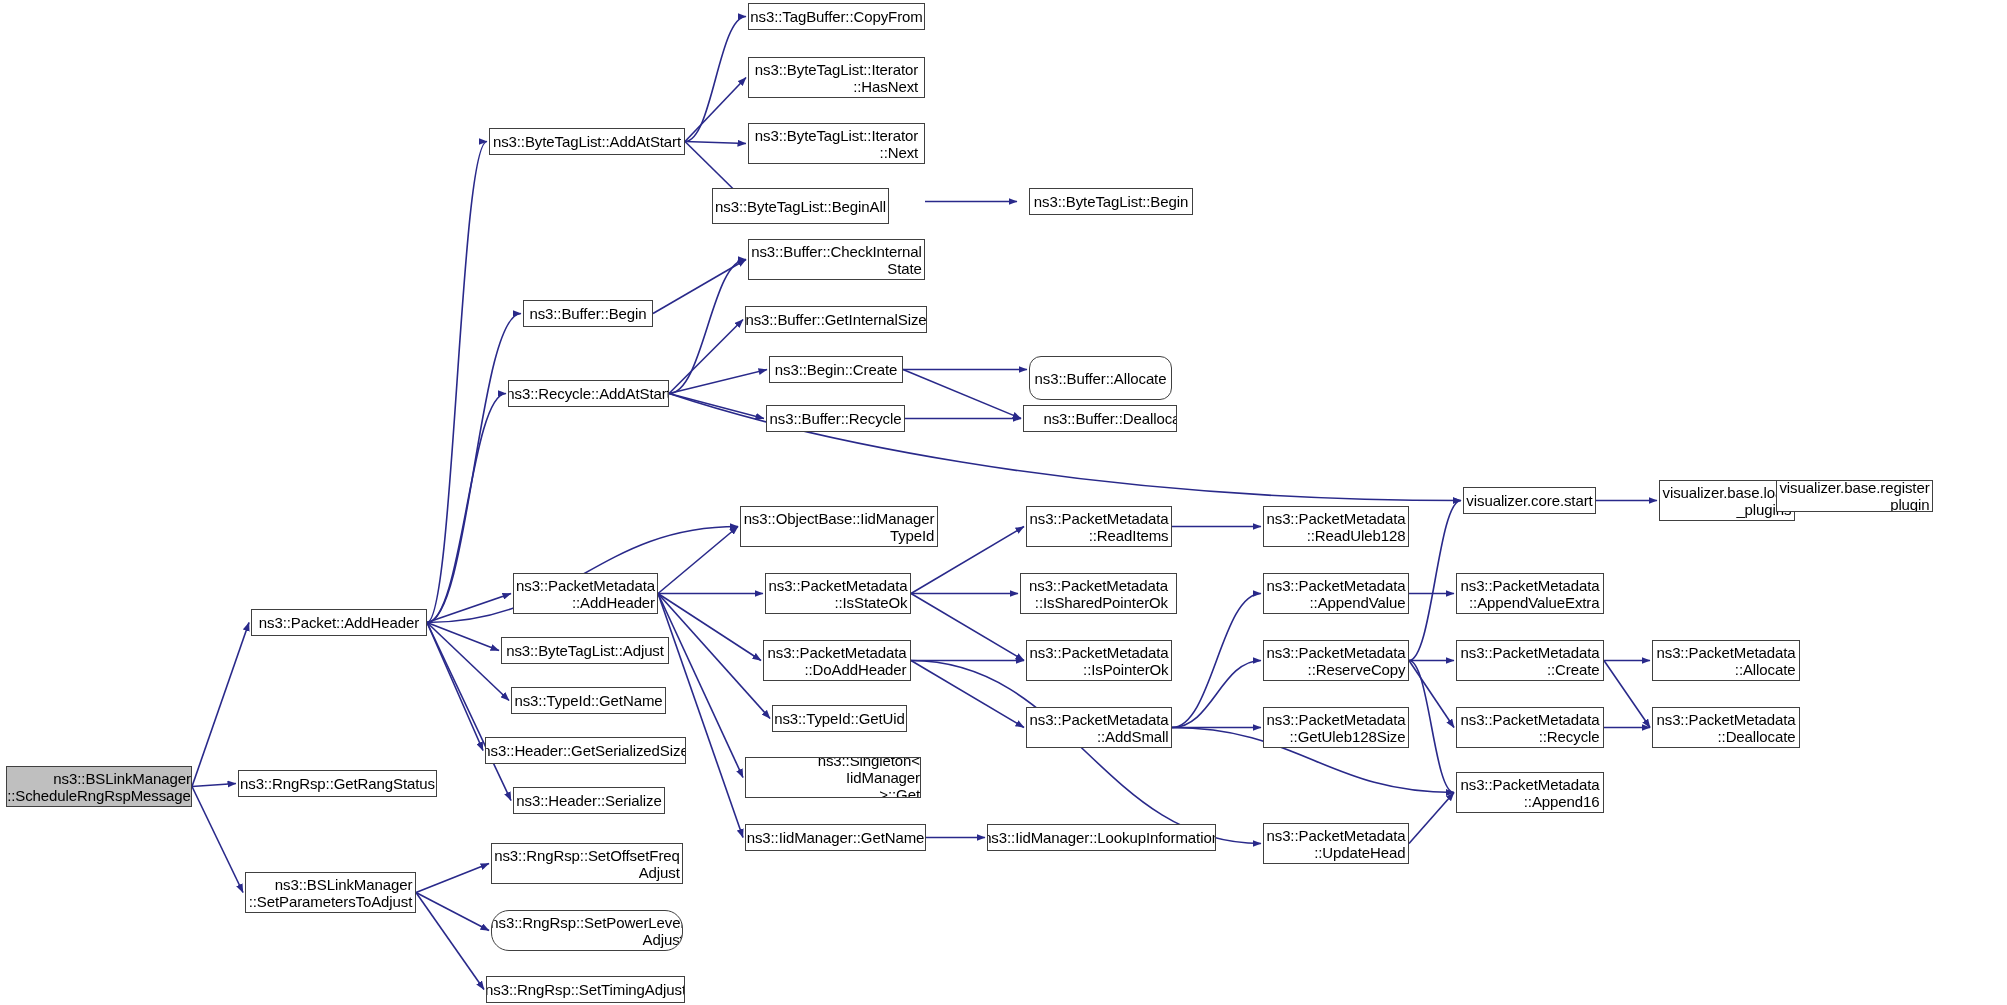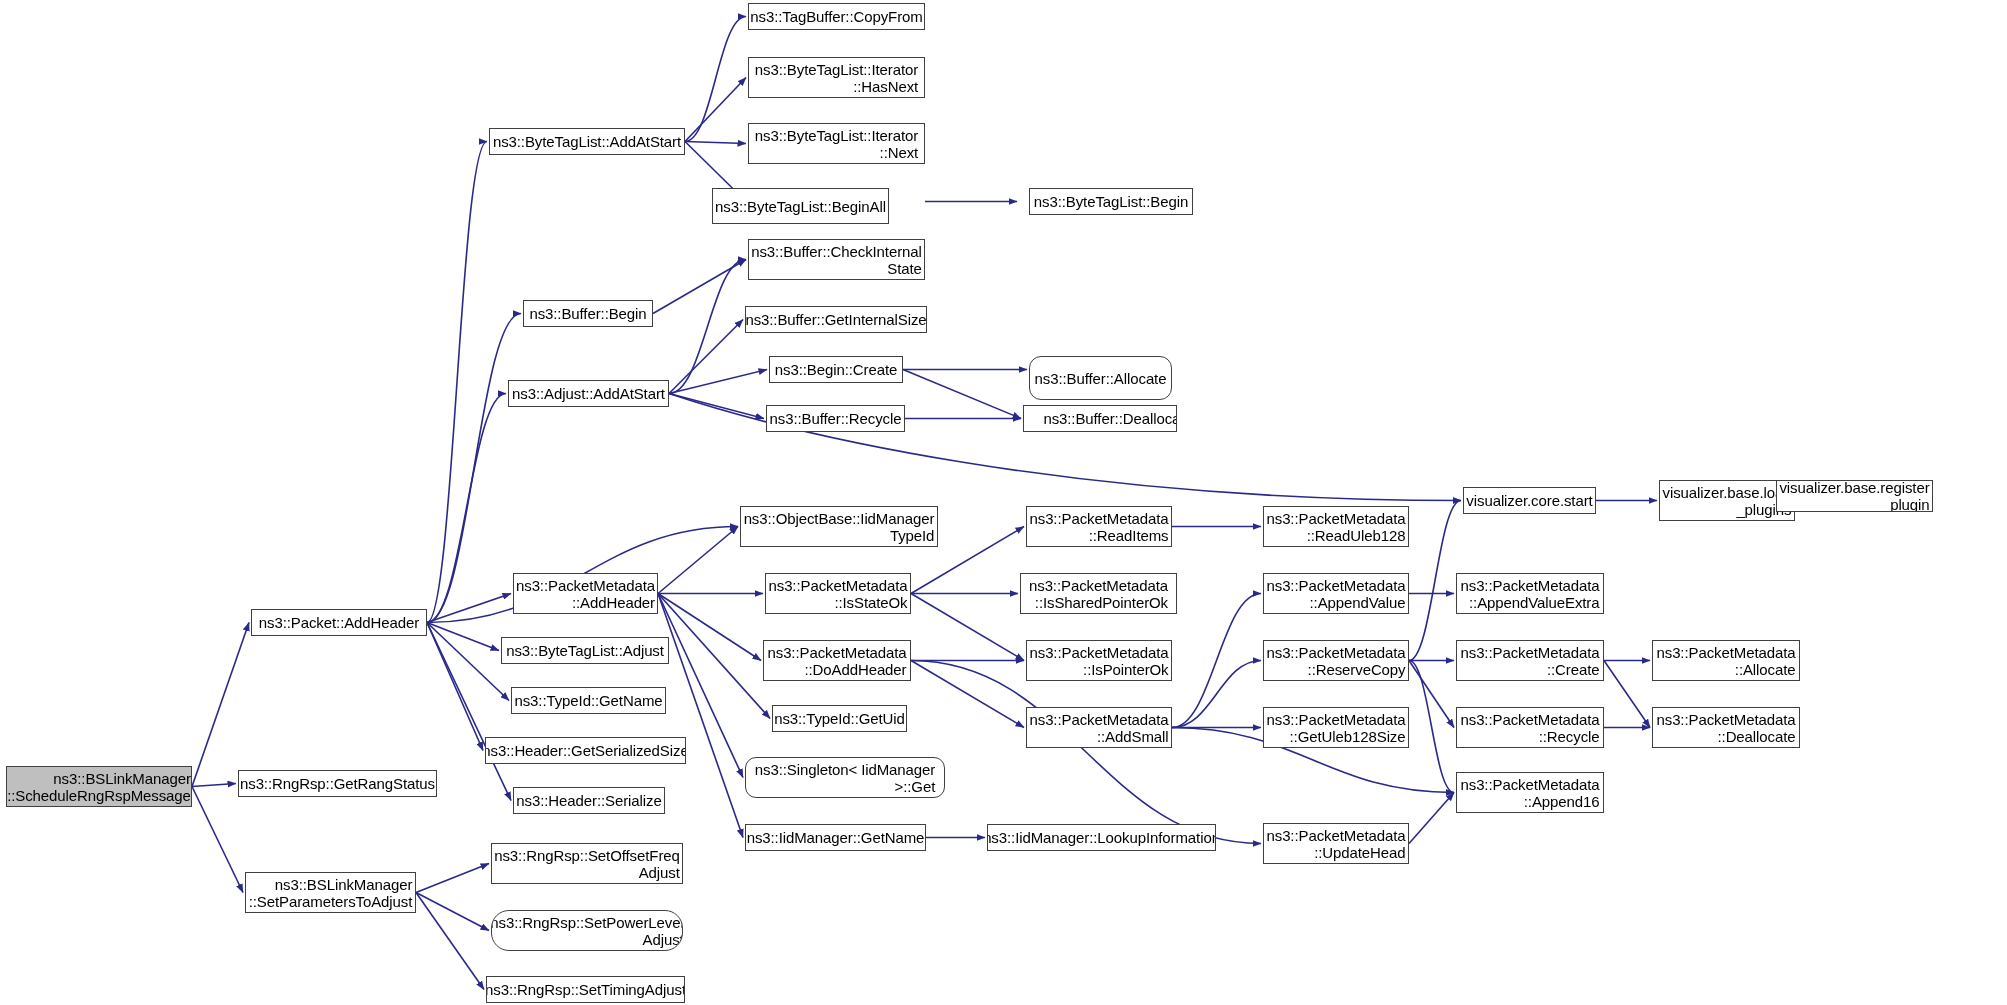--- a/index.html
+++ b/index.html
@@ -90,21 +90,21 @@
       <div class="node" style="left: 245px; top: 872px; width: 171px; height: 41px;">ns3::BSLinkManager
 ::SetParametersToAdjust</div>
       <div class="node" style="left: 251px; top: 609px; width: 176px; height: 27px;">ns3::Packet::AddHeader</div>
       <div class="node" style="left: 491px; top: 843px; width: 192px; height: 41px;">ns3::RngRsp::SetOffsetFreq
 Adjust</div>
       <div class="node" style="left: 491px; top: 910px; width: 192px; height: 41px; border-radius: 18px;">ns3::RngRsp::SetPowerLevel
 Adjust</div>
       <div class="node" style="left: 486px; top: 976px; width: 199px; height: 27px;">ns3::RngRsp::SetTimingAdjust</div>
       <div class="node" style="left: 489px; top: 128px; width: 196px; height: 27px;">ns3::ByteTagList::AddAtStart</div>
       <div class="node" style="left: 523px; top: 300px; width: 130px; height: 27px;">ns3::Buffer::Begin</div>
-      <div class="node" style="left: 508px; top: 380px; width: 161px; height: 27px;">ns3::Adjust::AddAtStart</div>
+      <div class="node" style="left: 508px; top: 380px; width: 161px; height: 27px;">ns3::Recycle::AddAtStart</div>
       <div class="node" style="left: 513px; top: 573px; width: 145px; height: 41px;">ns3::PacketMetadata
 ::AddHeader</div>
       <div class="node" style="left: 501px; top: 637px; width: 168px; height: 27px;">ns3::ByteTagList::Adjust</div>
       <div class="node" style="left: 511px; top: 687px; width: 155px; height: 27px;">ns3::TypeId::GetName</div>
       <div class="node" style="left: 485px; top: 737px; width: 201px; height: 27px;">ns3::Header::GetSerializedSize</div>
       <div class="node" style="left: 513px; top: 787px; width: 152px; height: 27px;">ns3::Header::Serialize</div>
       <div class="node" style="left: 748px; top: 3px; width: 177px; height: 27px;">ns3::TagBuffer::CopyFrom</div>
       <div class="node" style="left: 748px; top: 57px; width: 177px; height: 41px;">ns3::ByteTagList::Iterator
 ::HasNext</div>
       <div class="node" style="left: 748px; top: 123px; width: 177px; height: 41px;">ns3::ByteTagList::Iterator
@@ -118,21 +118,21 @@
       <div class="node" style="left: 1019px; top: 188px; width: 164px; height: 27px; margin-left: 10px;">ns3::ByteTagList::Begin</div>
       <div class="node" style="left: 1029px; top: 356px; width: 143px; height: 44px; border-radius: 12px;">ns3::Buffer::Allocate</div>
       <div class="node" style="left: 1023px; top: 405px; width: 154px; height: 27px; padding-left: 36px;">ns3::Buffer::Deallocate</div>
       <div class="node" style="left: 740px; top: 506px; width: 198px; height: 41px;">ns3::ObjectBase::IidManager
 TypeId</div>
       <div class="node" style="left: 765px; top: 573px; width: 146px; height: 41px;">ns3::PacketMetadata
 ::IsStateOk</div>
       <div class="node" style="left: 763px; top: 640px; width: 148px; height: 41px;">ns3::PacketMetadata
 ::DoAddHeader</div>
       <div class="node" style="left: 772px; top: 705px; width: 135px; height: 27px;">ns3::TypeId::GetUid</div>
-      <div class="node" style="left: 745px; top: 757px; width: 200px; height: 41px; border-radius: 11px;">ns3::Singleton&lt; IidManager
+      <div class="node" style="left: 745px; top: 757px; width: 176px; height: 41px;">ns3::Singleton&lt; IidManager
 &gt;::Get</div>
       <div class="node" style="left: 745px; top: 824px; width: 181px; height: 27px;">ns3::IidManager::GetName</div>
       <div class="node" style="left: 1026px; top: 506px; width: 146px; height: 41px;">ns3::PacketMetadata
 ::ReadItems</div>
       <div class="node" style="left: 1020px; top: 573px; width: 157px; height: 41px;">ns3::PacketMetadata
 ::IsSharedPointerOk</div>
       <div class="node" style="left: 1026px; top: 640px; width: 146px; height: 41px;">ns3::PacketMetadata
 ::IsPointerOk</div>
       <div class="node" style="left: 1026px; top: 707px; width: 146px; height: 41px;">ns3::PacketMetadata
 ::AddSmall</div>

